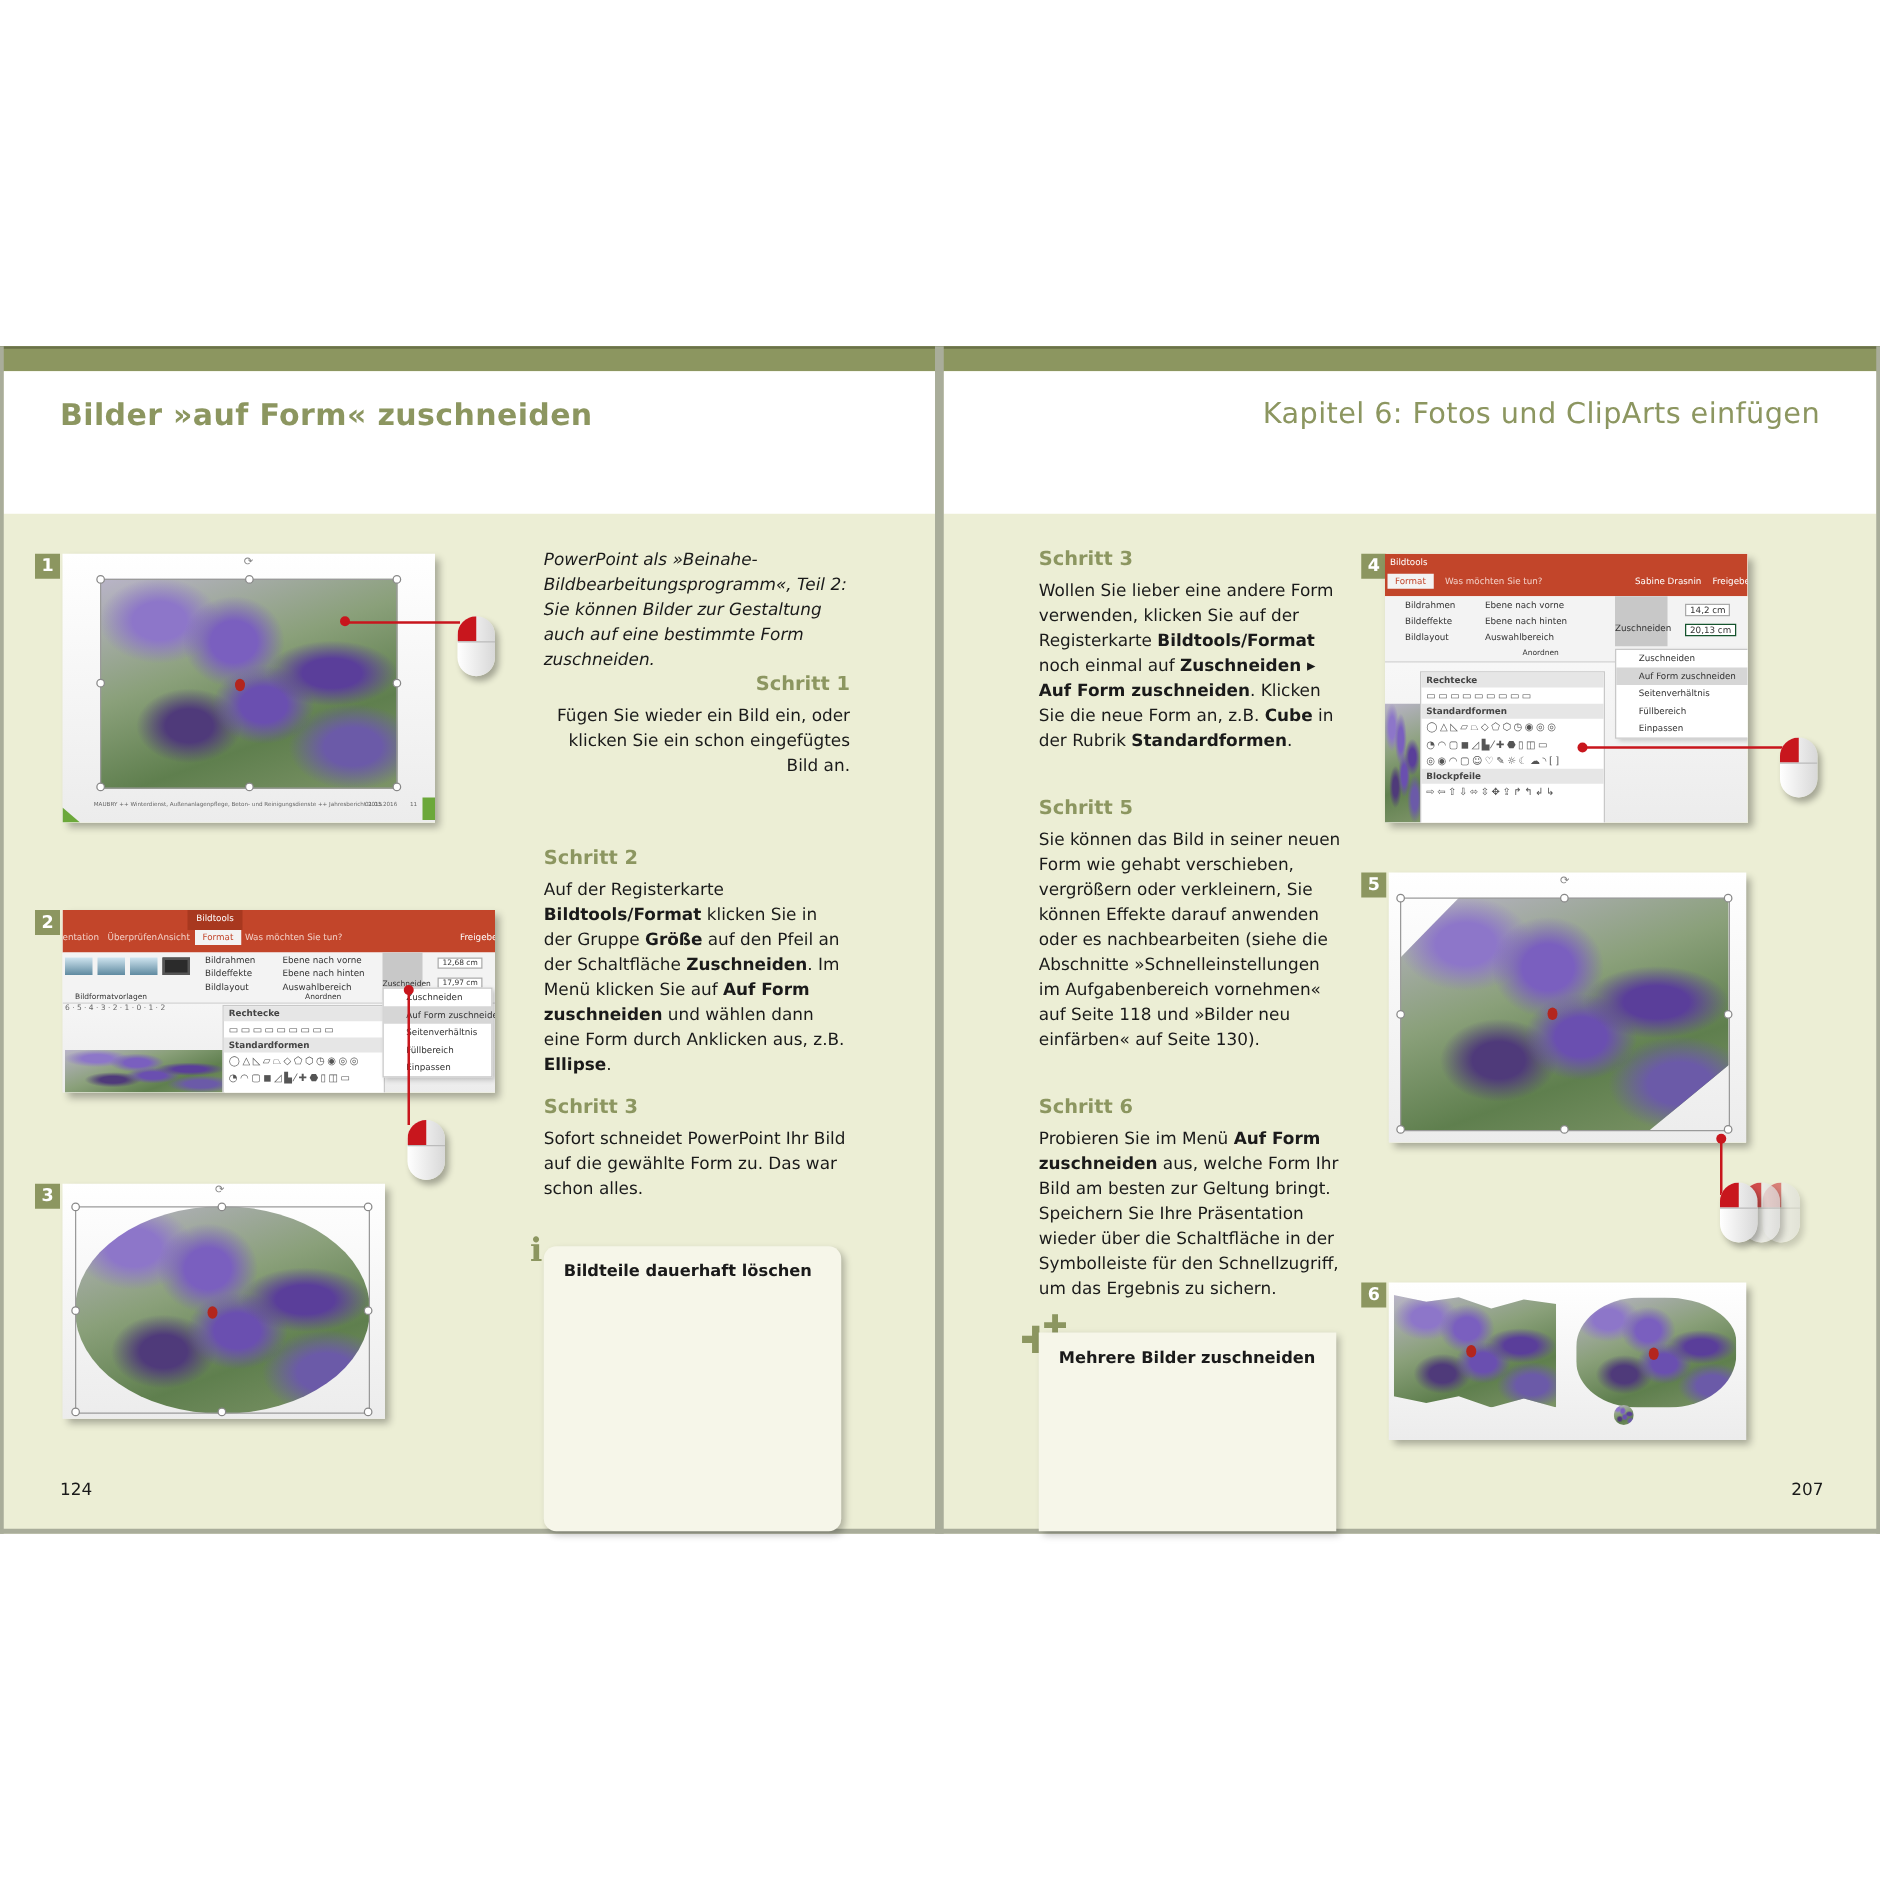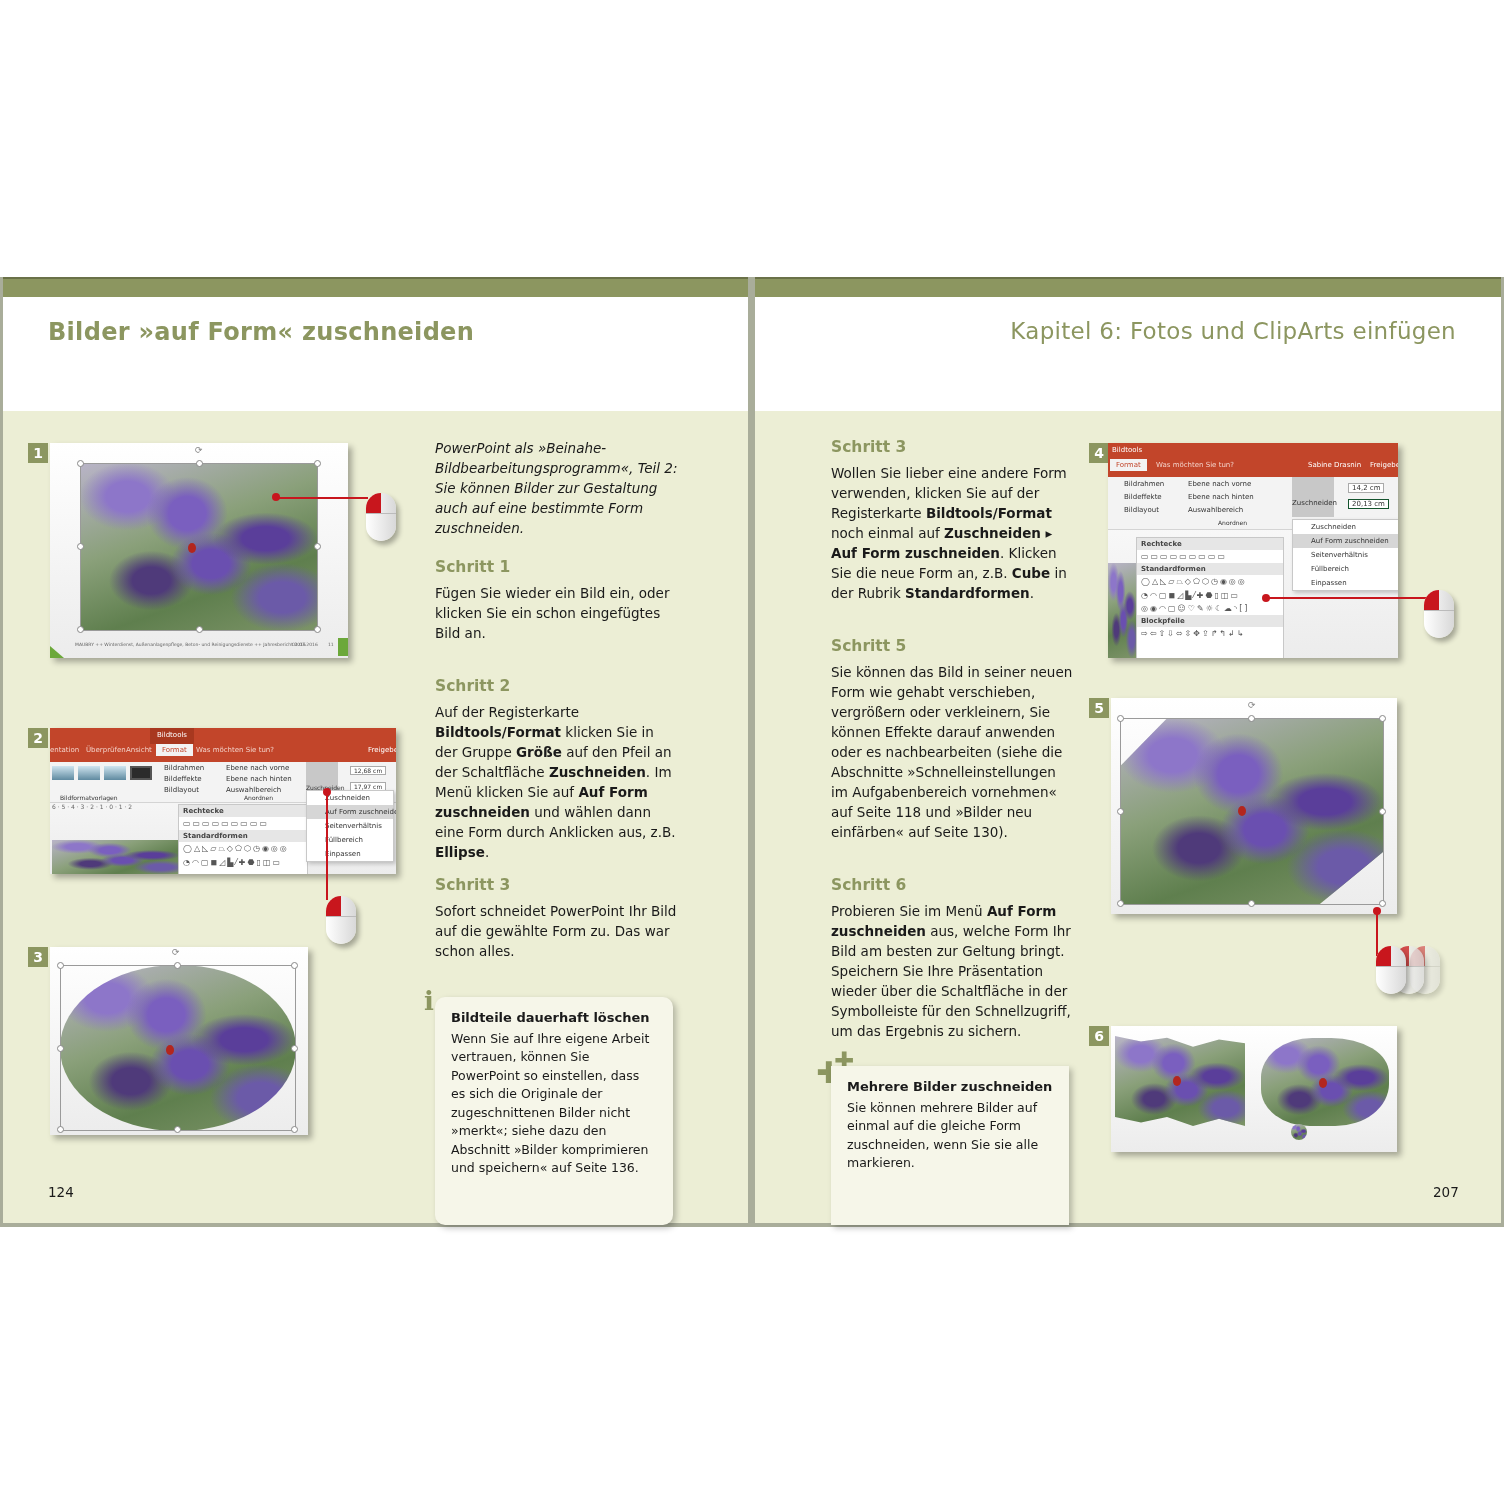--- a/index.html
+++ b/index.html
@@ -66,39 +66,38 @@
 <div class="gutter"></div>
 <div class="edge-left"></div>
 <div class="edge-right"></div>
 <div class="bottom-edge"></div>
 
 <div class="page-title">Bilder »auf Form« zuschneiden</div>
 <div class="chapter-title">Kapitel 6: Fotos und ClipArts einfügen</div>
 
 <div class="text-col intro">PowerPoint als »Beinahe-Bildbearbeitungsprogramm«, Teil 2: Sie können Bilder zur Gestaltung auch auf eine bestimmte Form zuschneiden.</div>
 
-<div class="text-col" style="left:435px;top:557px;width:245px;">
+<div class="text-col" style="left:435px;top:537px;width:245px;text-align:right;">
   <div class="step-h">Schritt 1</div>
   <p class="step-p">Fügen Sie wieder ein Bild ein, oder klicken Sie ein schon eingefügtes Bild an.</p>
 </div>
 
 <div class="text-col" style="left:435px;top:676px;width:245px;">
   <div class="step-h">Schritt 2</div>
   <p class="step-p"><span>Auf der Registerkarte </span><b>Bildtools/Format</b><span> klicken Sie in der Gruppe </span><b>Größe</b><span> auf den Pfeil an der Schaltfläche </span><b>Zuschneiden</b><span>. Im Menü klicken Sie auf </span><b>Auf Form zuschneiden</b><span> und wählen dann eine Form durch Anklicken aus, z.B. </span><b>Ellipse</b><span>.</span></p>
 </div>
 
 <div class="text-col" style="left:435px;top:875px;width:245px;">
   <div class="step-h">Schritt 3</div>
   <p class="step-p">Sofort schneidet PowerPoint Ihr Bild auf die gewählte Form zu. Das war schon alles.</p>
 </div>
 
 <div class="info-icon" style="left:424px;top:986px;">i</div>
 <div class="note" style="left:435px;top:997px;width:238px;height:228px;border-radius:10px;">
   <div class="note-title">Bildteile dauerhaft löschen</div>
-  <div>Wenn Sie auf Ihre eigene Arbeit vertrauen, können Sie PowerPoint so einstellen, dass es sich die Originale der zugeschnittenen Bilder nicht »merkt«; siehe dazu den Abschnitt »Bilder komprimieren und speichern« auf Seite 136.</div>
 </div>
 
 <div class="page-num" style="left:48px;">124</div>
 
 <div class="badge" style="left:28px;top:443px;">1</div>
 <div class="shot" style="left:50px;top:443px;width:298px;height:215px;">
   <div class="photo" style="left:30px;top:20px;width:238px;height:168px;">
     <div class="ladybug" style="left:108px;top:80px;"></div>
   </div>
   <div class="sel" style="left:30px;top:20px;width:236px;height:166px;"></div>
@@ -205,21 +204,20 @@
 
 <div class="text-col" style="left:831px;top:875px;width:245px;">
   <div class="step-h">Schritt 6</div>
   <p class="step-p"><span>Probieren Sie im Menü </span><b>Auf Form zuschneiden</b><span> aus, welche Form Ihr Bild am besten zur Geltung bringt. Speichern Sie Ihre Präsentation wieder über die Schaltfläche in der Symbolleiste für den Schnellzugriff, um das Ergebnis zu sichern.</span></p>
 </div>
 
 <div class="plus-icon" style="left:816px;top:1058px;">✚</div>
 <div class="plus-icon" style="left:834px;top:1046px;font-size:24px;">✚</div>
 <div class="note" style="left:831px;top:1066px;width:238px;height:159px;">
   <div class="note-title">Mehrere Bilder zuschneiden</div>
-  <div>Sie können mehrere Bilder auf einmal auf die gleiche Form zuschneiden, wenn Sie sie alle markieren.</div>
 </div>
 
 <div class="page-num" style="left:1433px;">207</div>
 
 <div class="badge" style="left:1089px;top:443px;">4</div>
 <div class="shot" style="left:1108px;top:443px;width:290px;height:215px;">
   <div class="ribbon">
     <div style="position:absolute;left:4px;top:3px;">Bildtools</div>
     <span class="tab active" style="left:2px;">Format</span>
     <span class="tab" style="left:48px;">Was möchten Sie tun?</span>

